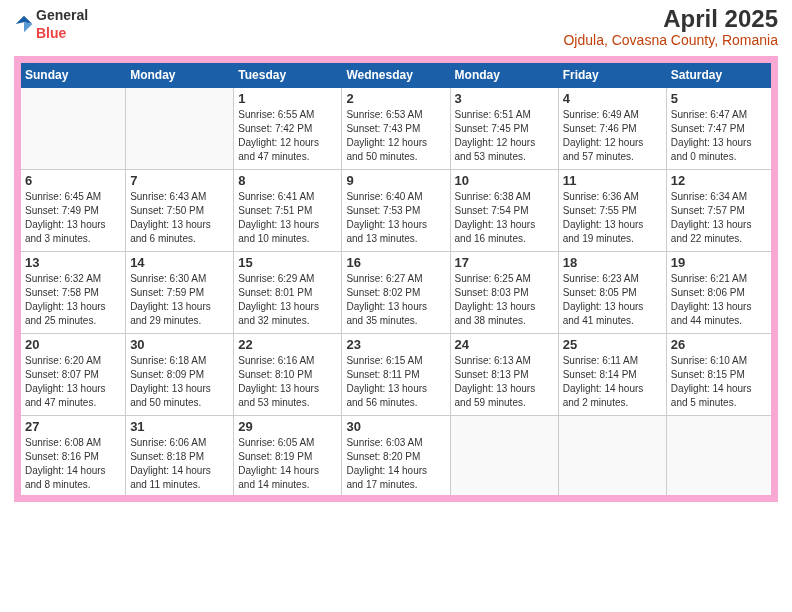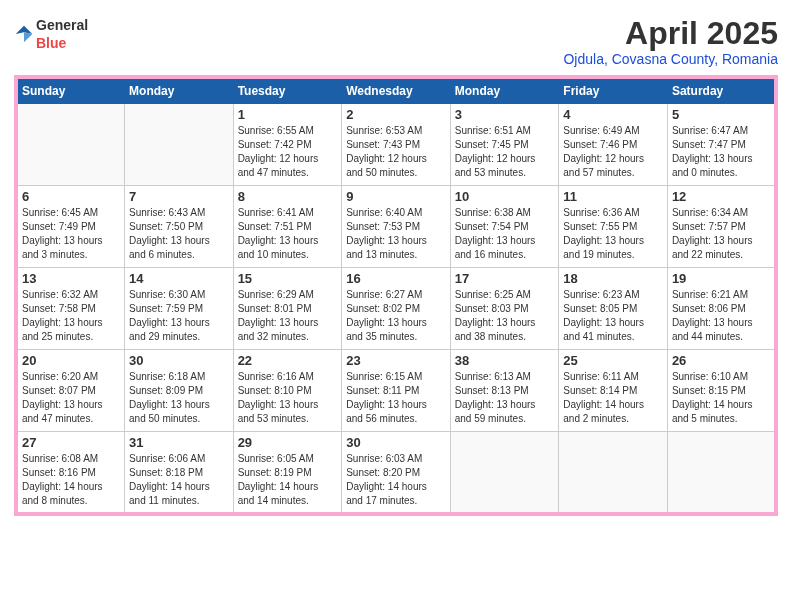--- a/index.html
+++ b/index.html
@@ -6,21 +6,21 @@
     body {
       width: 792px;
       height: 612px;
       font-family: Arial, sans-serif;
       background: #fff;
       overflow: hidden;
     }
     .page {
       width: 792px;
       height: 612px;
-      padding: 16px 14px;
+      padding: 6px 14px;
     }
     .header {
       display: flex;
       justify-content: space-between;
       align-items: flex-start;
       margin-bottom: 8px;
     }
     .logo {
       display: flex;
       align-items: center;
@@ -37,33 +37,33 @@
       color: #ef4444;
     }
     .logo-icon {
       width: 20px;
       height: 20px;
     }
     .title-block {
       text-align: right;
     }
     .title-month {
-      font-size: 32px;
+      font-size: 24px;
       font-weight: bold;
       color: #333;
       line-height: 1.1;
     }
     .title-location {
       font-size: 14px;
-      color: #1d4ed8;
+      color: #c2410c;
     }
     .calendar {
       width: 100%;
       border-collapse: collapse;
-      border: 4px solid #f9a8d4;
+      border: 7px solid #f9a8d4;
     }
     .calendar th {
       background-color: #1a5fa8;
       color: #fff;
       font-size: 12px;
       font-weight: bold;
       padding: 5px 4px;
       text-align: left;
       border: 1px solid #1a5fa8;
     }
@@ -222,21 +222,21 @@
           </td>
           <td>
             <span class="day-number">22</span>
             <div class="day-info">Sunrise: 6:16 AM<br>Sunset: 8:10 PM<br>Daylight: 13 hours and 53 minutes.</div>
           </td>
           <td>
             <span class="day-number">23</span>
             <div class="day-info">Sunrise: 6:15 AM<br>Sunset: 8:11 PM<br>Daylight: 13 hours and 56 minutes.</div>
           </td>
           <td>
-            <span class="day-number">38</span>
+            <span class="day-number">24</span>
             <div class="day-info">Sunrise: 6:13 AM<br>Sunset: 8:13 PM<br>Daylight: 13 hours and 59 minutes.</div>
           </td>
           <td>
             <span class="day-number">25</span>
             <div class="day-info">Sunrise: 6:11 AM<br>Sunset: 8:14 PM<br>Daylight: 14 hours and 2 minutes.</div>
           </td>
           <td>
             <span class="day-number">26</span>
             <div class="day-info">Sunrise: 6:10 AM<br>Sunset: 8:15 PM<br>Daylight: 14 hours and 5 minutes.</div>
           </td>

